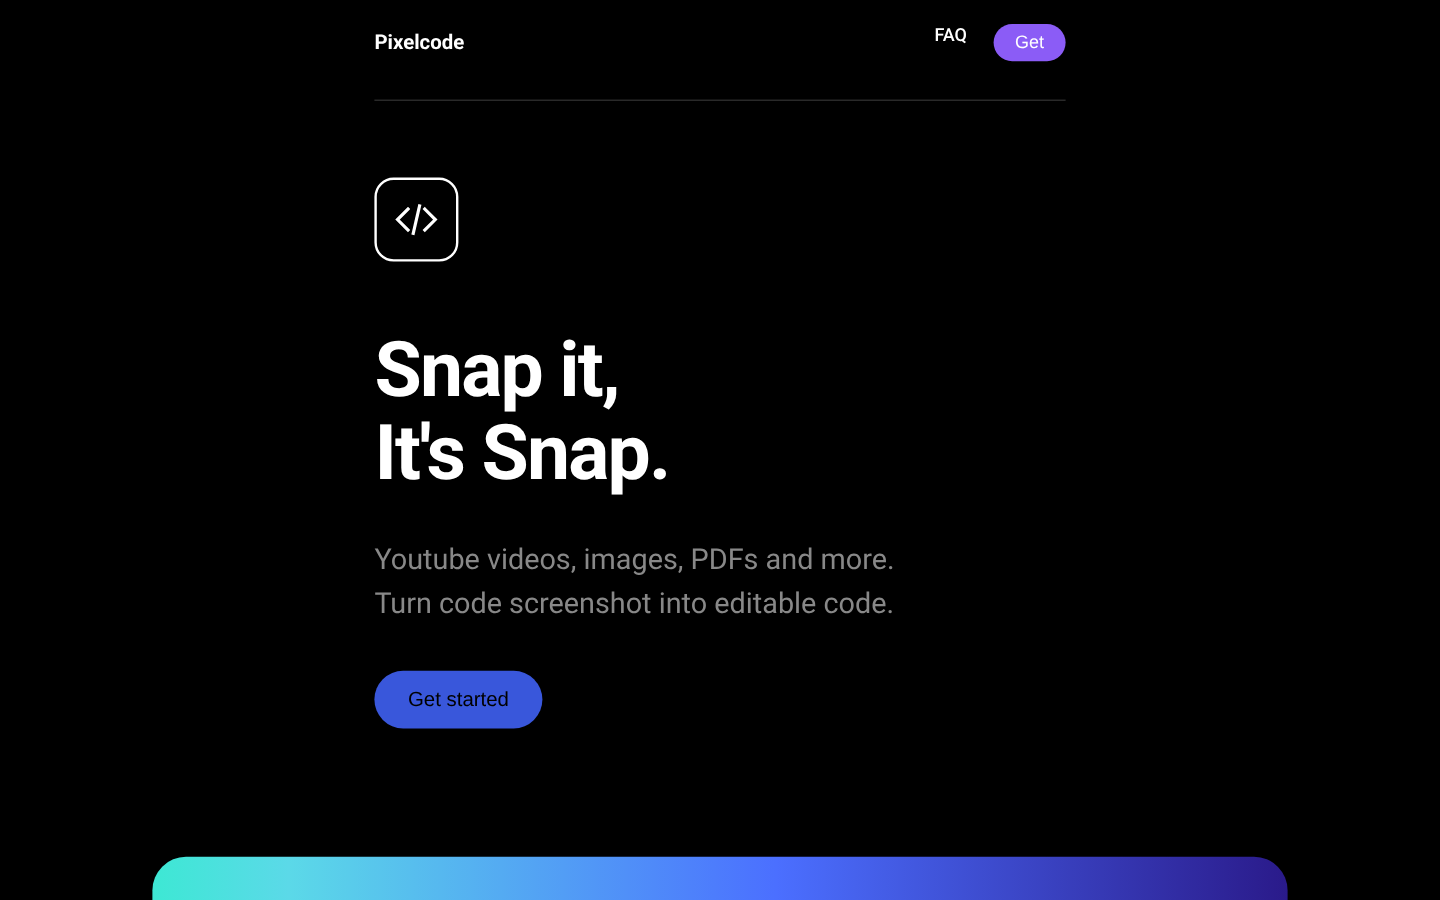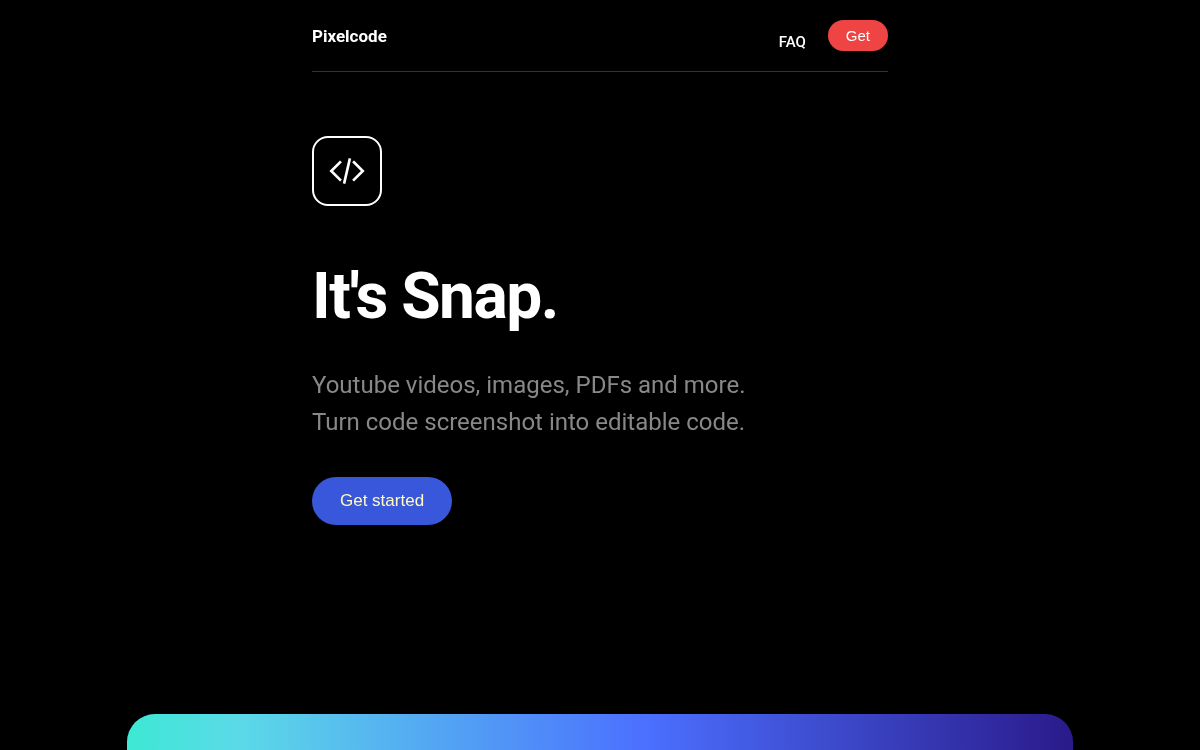--- a/index.html
+++ b/index.html
@@ -17,42 +17,42 @@
     }
     .container {
       max-width: 576px;
       margin: 0 auto;
       padding-top: 20px;
     }
     .header {
       display: flex;
       justify-content: space-between;
       align-items: center;
-      padding-bottom: 20px;
+      padding-bottom: 32px;
       border-bottom: 1px solid #333333;
     }
     .brand {
       color: #ffffff;
       font-weight: 700;
       font-size: 17px;
     }
     .nav {
       display: flex;
-      align-items: flex-end;
+      align-items: flex-start;
       gap: 22px;
     }
     .nav-link {
       color: #ffffff;
       font-size: 15px;
       font-weight: 500;
       text-decoration: none;
       cursor: pointer;
     }
     .nav-button {
-      background: #ef4444;
+      background: #8b5cf6;
       color: #ffffff;
       border: none;
       padding: 7px 18px;
       border-radius: 20px;
       font-size: 15px;
       font-weight: 500;
       cursor: pointer;
     }
     .hero {
       padding-top: 64px;
@@ -86,21 +86,21 @@
       color: #888888;
       font-size: 24px;
       line-height: 1.55;
       margin-bottom: 36px;
     }
     .subtitle-line {
       display: block;
     }
     .cta-button {
       background: #3957db;
-      color: #fef9c3;
+      color: #000000;
       border: none;
       padding: 14px 28px;
       border-radius: 26px;
       font-size: 17px;
       font-weight: 500;
       cursor: pointer;
     }
     .gradient-banner {
       position: absolute;
       bottom: 0;
@@ -127,20 +127,21 @@
   <section class="hero">
     <div class="app-icon">
       <svg viewBox="0 0 48 48" fill="none" stroke="#ffffff" stroke-width="3" stroke-linecap="square" stroke-linejoin="miter">
         <polyline points="16,14 6,24 16,34"></polyline>
         <polyline points="32,14 42,24 32,34"></polyline>
         <line x1="27" y1="11" x2="21" y2="37"></line>
       </svg>
     </div>
 
     <h1 class="title">
+      <span class="title-line">Snap it,</span>
       <span class="title-line">It's Snap.</span>
     </h1>
 
     <p class="subtitle">
       <span class="subtitle-line">Youtube videos, images, PDFs and more.</span>
       <span class="subtitle-line">Turn code screenshot into editable code.</span>
     </p>
 
     <button class="cta-button">Get started</button>
   </section>

